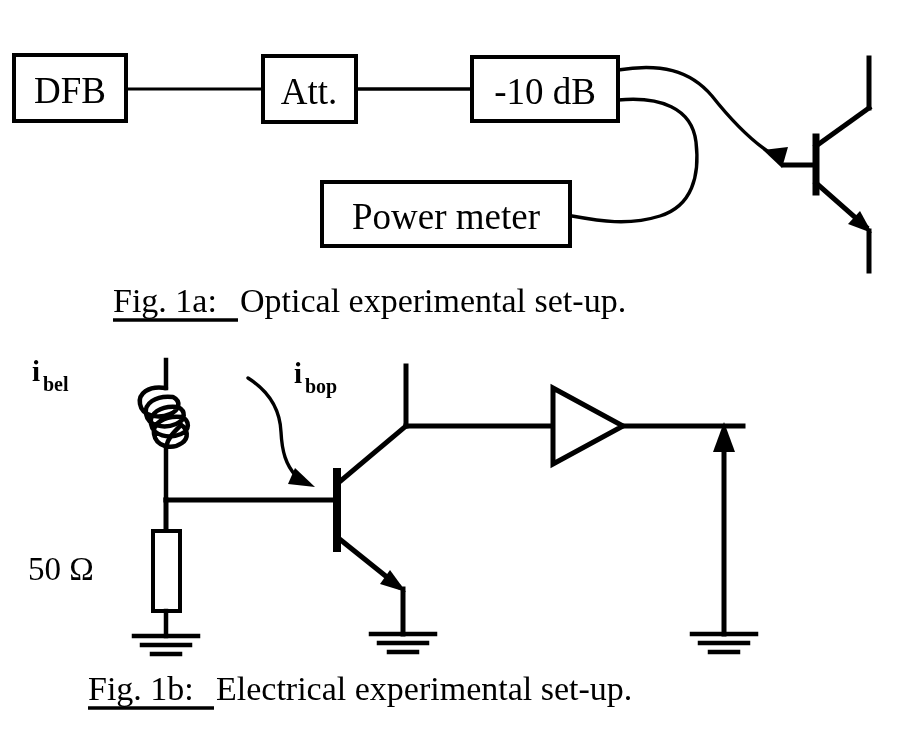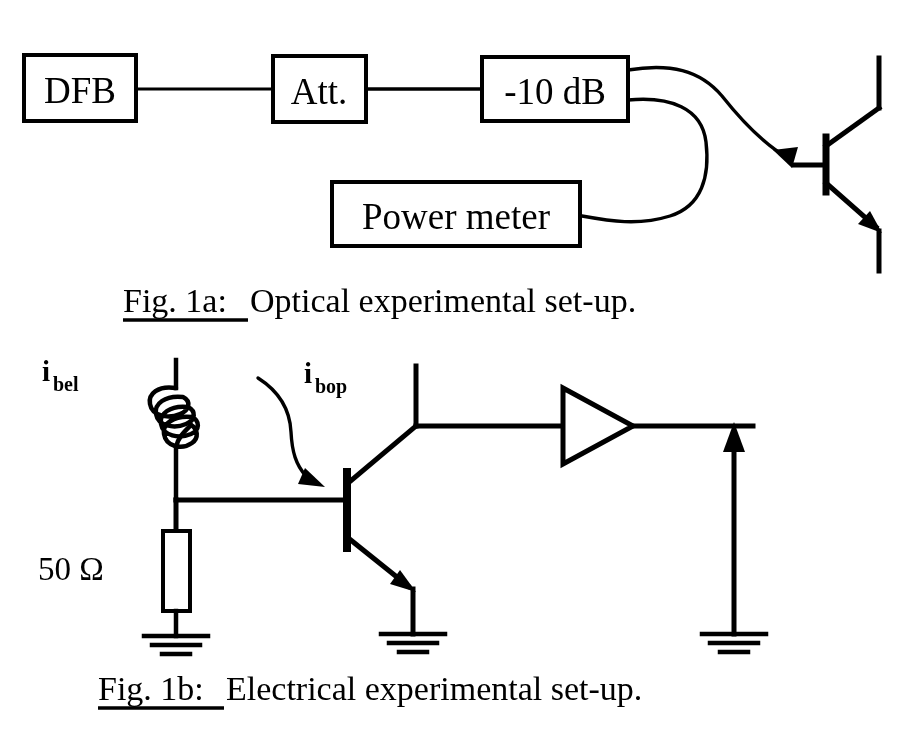--- a/index.html
+++ b/index.html
@@ -9,21 +9,21 @@
   }
   body {
     width: 907px;
     height: 749px;
     font-family: "Liberation Serif", serif;
     position: relative;
     overflow: hidden;
   }
   #figure-root {
     position: absolute;
-    left: 10px;
+    left: 0;
     top: 0;
     width: 789px;
     height: 749px;
   }
   svg.diagram {
     position: absolute;
     left: 0;
     top: 0;
     width: 907px;
     height: 749px;

